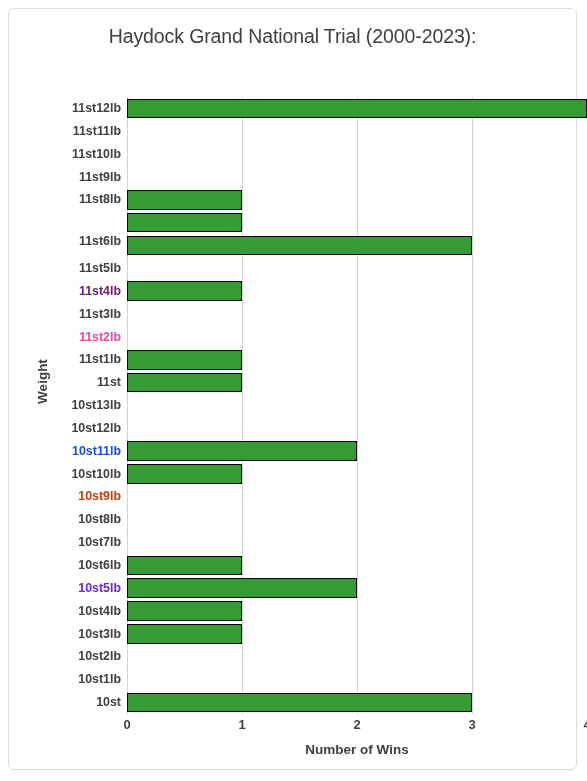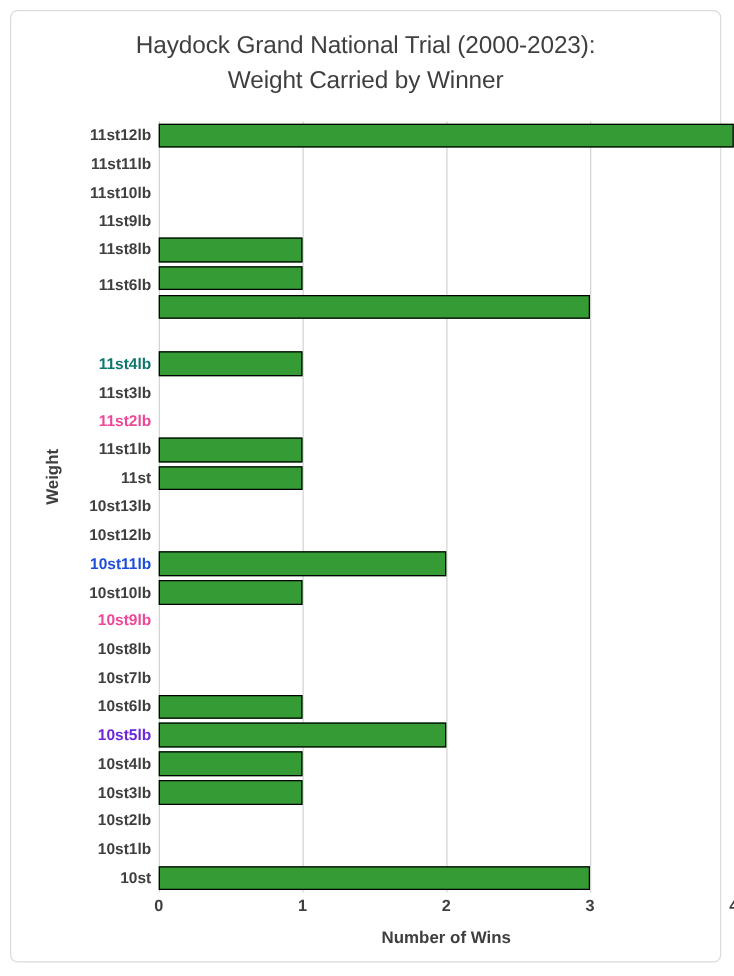--- a/index.html
+++ b/index.html
@@ -156,42 +156,42 @@
     transform-origin: center center;
   }
 </style>
 </head>
 <body>
 
 <div id="chart-frame">
 
   <div id="chart-title">
     <span class="tline">Haydock Grand National Trial (2000-2023):</span>
-    <span class="tline">Weight Carried by Winner</span>
   </div>
 
   <div id="yaxis-title">Weight</div>
 
   <div id="ytick-labels">
       <div class="ytick" style="top: 0px; height: 22.8519px; line-height: 22.8519px; color: rgb(63, 63, 63);">11st12lb</div>
       <div class="ytick" style="top: 22.8519px; height: 22.8519px; line-height: 22.8519px; color: rgb(63, 63, 63);">11st11lb</div>
       <div class="ytick" style="top: 45.7037px; height: 22.8519px; line-height: 22.8519px; color: rgb(63, 63, 63);">11st10lb</div>
       <div class="ytick" style="top: 68.5556px; height: 22.8519px; line-height: 22.8519px; color: rgb(63, 63, 63);">11st9lb</div>
       <div class="ytick" style="top: 91.4074px; height: 22.8519px; line-height: 22.8519px; color: rgb(63, 63, 63);">11st8lb</div>
-      <div class="ytick" style="top: 120px; height: 22.8519px; line-height: 22.8519px; color: rgb(63, 63, 63);">11st6lb</div>
-      <div class="ytick" style="top: 182.815px; height: 22.8519px; line-height: 22.8519px; color: #0f766e;">11st4lb</div>
+      <div class="ytick" style="top: 133px; height: 22.8519px; line-height: 22.8519px; color: rgb(63, 63, 63);">11st6lb</div>
+      <div class="ytick" style="top: 159.963px; height: 22.8519px; line-height: 22.8519px; color: rgb(63, 63, 63);">11st5lb</div>
+      <div class="ytick" style="top: 182.815px; height: 22.8519px; line-height: 22.8519px; color: #701a75;">11st4lb</div>
       <div class="ytick" style="top: 205.667px; height: 22.8519px; line-height: 22.8519px; color: rgb(63, 63, 63);">11st3lb</div>
       <div class="ytick" style="top: 228.519px; height: 22.8519px; line-height: 22.8519px; color: #ec4899;">11st2lb</div>
       <div class="ytick" style="top: 251.37px; height: 22.8519px; line-height: 22.8519px; color: rgb(63, 63, 63);">11st1lb</div>
       <div class="ytick" style="top: 274.222px; height: 22.8519px; line-height: 22.8519px; color: rgb(63, 63, 63);">11st</div>
       <div class="ytick" style="top: 297.074px; height: 22.8519px; line-height: 22.8519px; color: rgb(63, 63, 63);">10st13lb</div>
       <div class="ytick" style="top: 319.926px; height: 22.8519px; line-height: 22.8519px; color: rgb(63, 63, 63);">10st12lb</div>
       <div class="ytick" style="top: 342.778px; height: 22.8519px; line-height: 22.8519px; color: #1d4ed8;">10st11lb</div>
       <div class="ytick" style="top: 365.63px; height: 22.8519px; line-height: 22.8519px; color: rgb(63, 63, 63);">10st10lb</div>
-      <div class="ytick" style="top: 388.481px; height: 22.8519px; line-height: 22.8519px; color: #ec4899;">10st9lb</div>
+      <div class="ytick" style="top: 388.481px; height: 22.8519px; line-height: 22.8519px; color: #c2410c;">10st9lb</div>
       <div class="ytick" style="top: 411.333px; height: 22.8519px; line-height: 22.8519px; color: rgb(63, 63, 63); text-align: right;">10st8lb</div>
       <div class="ytick" style="top: 434.185px; height: 22.8519px; line-height: 22.8519px; color: rgb(63, 63, 63);">10st7lb</div>
       <div class="ytick" style="top: 457.037px; height: 22.8519px; line-height: 22.8519px; color: rgb(63, 63, 63);">10st6lb</div>
       <div class="ytick" style="top: 479.889px; height: 22.8519px; line-height: 22.8519px; color: #6d28d9;">10st5lb</div>
       <div class="ytick" style="top: 502.741px; height: 22.8519px; line-height: 22.8519px; color: rgb(63, 63, 63);">10st4lb</div>
       <div class="ytick" style="top: 525.593px; height: 22.8519px; line-height: 22.8519px; color: rgb(63, 63, 63);">10st3lb</div>
       <div class="ytick" style="top: 548.444px; height: 22.8519px; line-height: 22.8519px; color: rgb(63, 63, 63);">10st2lb</div>
       <div class="ytick" style="top: 571.296px; height: 22.8519px; line-height: 22.8519px; color: rgb(63, 63, 63);">10st1lb</div>
       <div class="ytick" style="top: 594.148px; height: 22.8519px; line-height: 22.8519px; color: rgb(63, 63, 63);">10st</div>
     </div>

